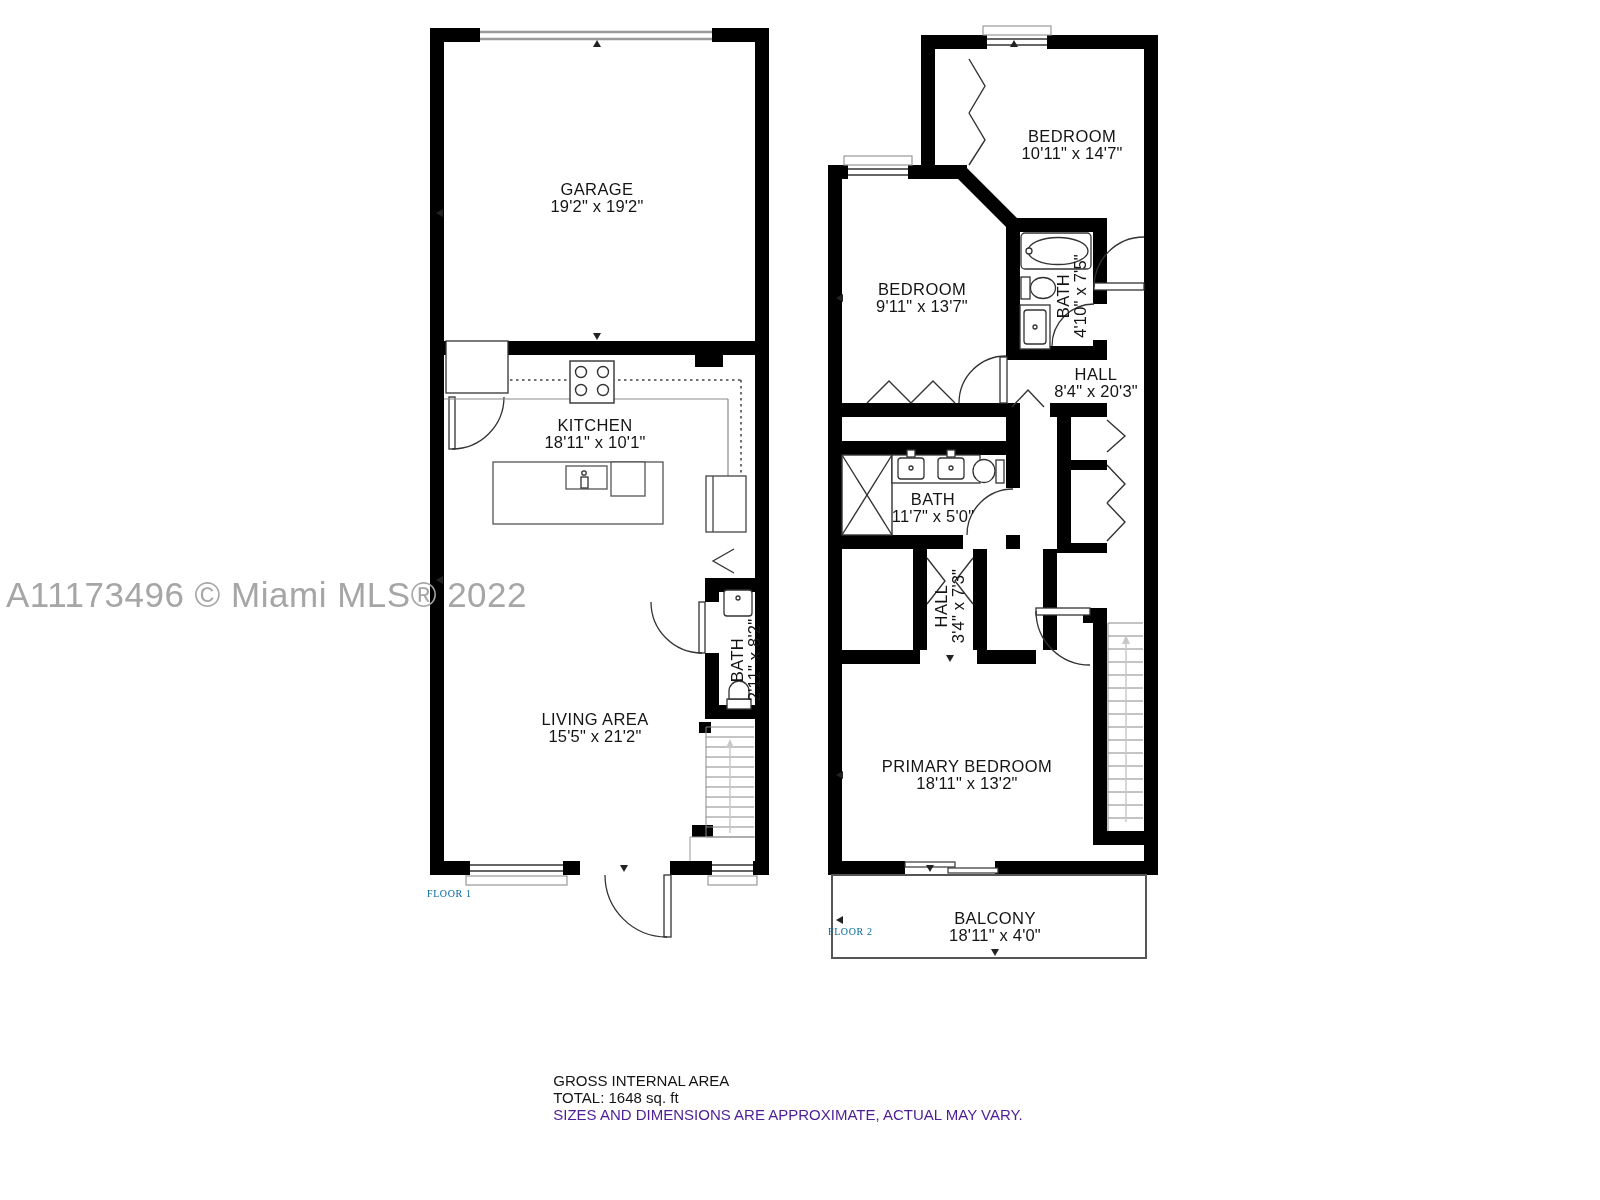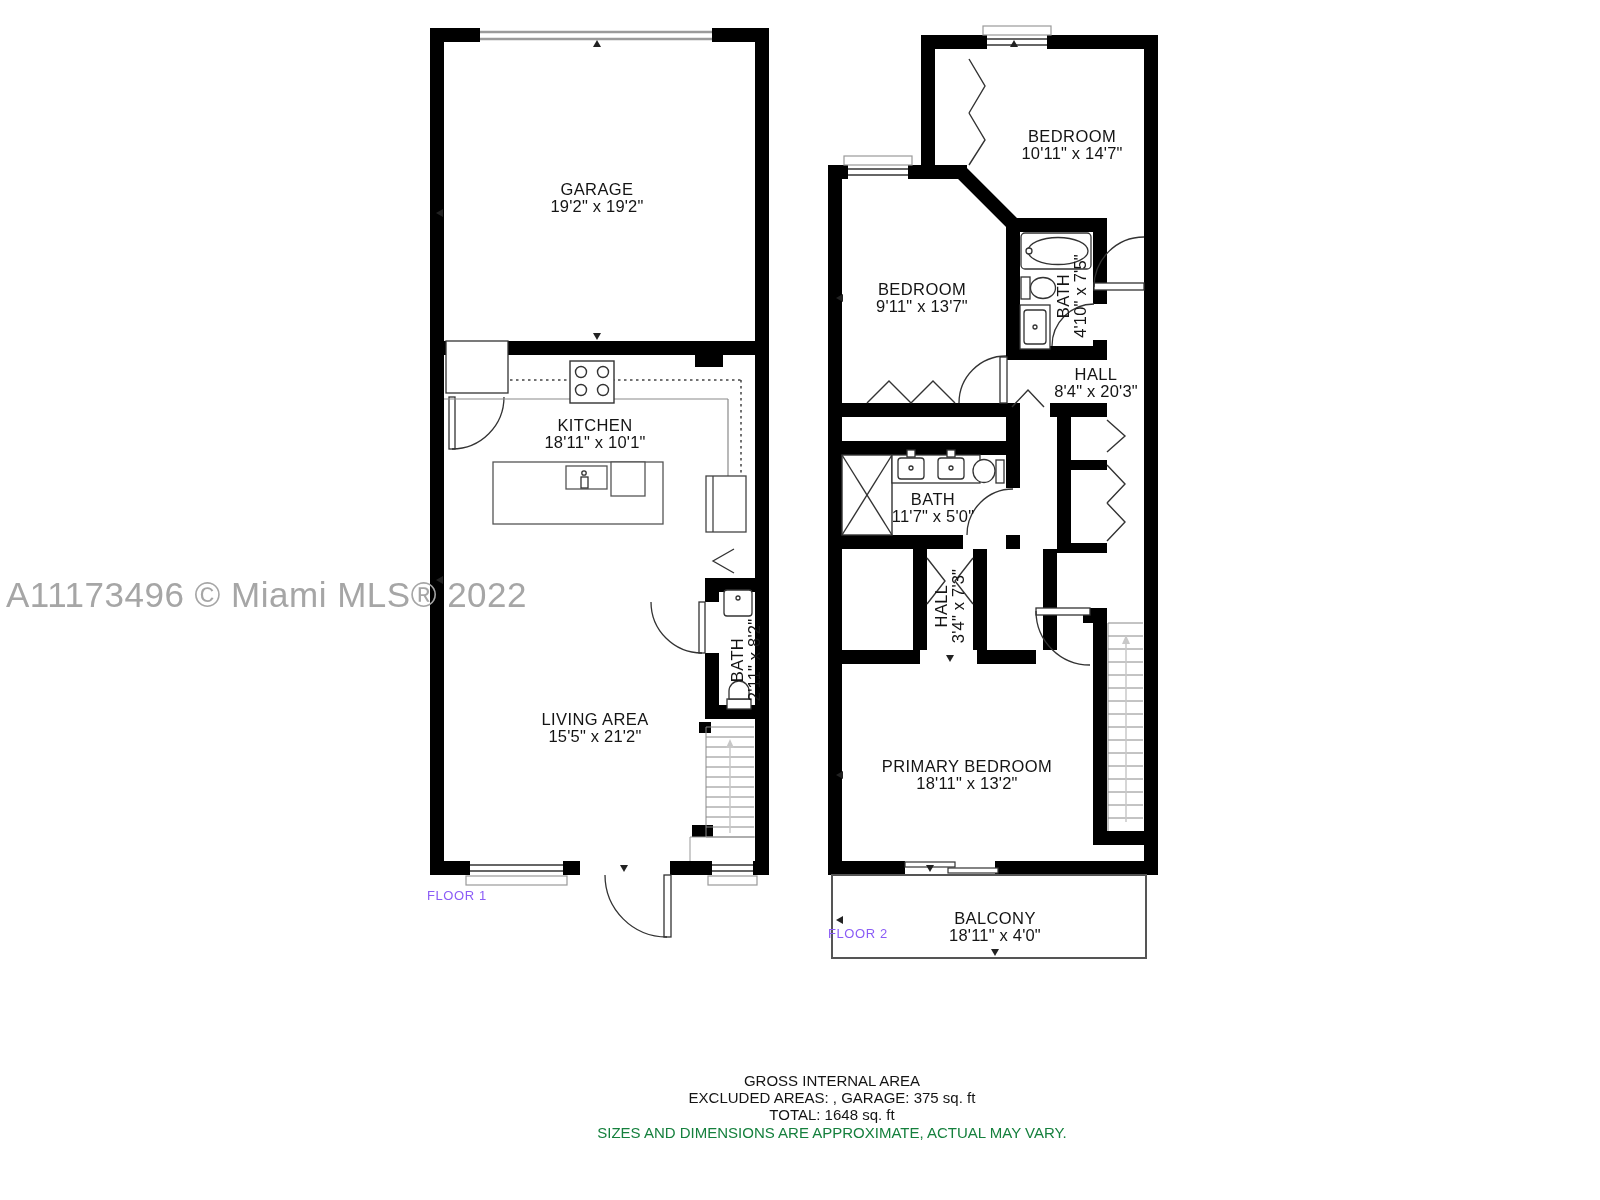--- a/index.html
+++ b/index.html
@@ -4,27 +4,27 @@
 <style>
   html,body{margin:0;padding:0;background:#ffffff;}
   body{width:1600px;height:1200px;position:relative;overflow:hidden;
        font-family:"Liberation Sans",sans-serif;}
   svg{position:absolute;left:0;top:0;}
   .room-label{position:absolute;transform:translate(-50%,-50%);text-align:center;
               color:#141414;white-space:nowrap;line-height:17px;}
   .room-label .rn{font-size:16.5px;letter-spacing:.4px;}
   .room-label .rd{font-size:16.5px;letter-spacing:.2px;}
   .room-label.rot{transform:translate(-50%,-50%) rotate(-90deg);}
-  .floor-tag{position:absolute;font-size:13px;color:#8b5cf6;letter-spacing:.6px;}
+  .floor-tag{position:absolute;font-size:10px;color:#0369a1;letter-spacing:.6px;font-family:Liberation Serif, serif;}
   .watermark{position:absolute;left:6px;top:575px;font-size:35px;color:#a6a6a6;
              letter-spacing:.5px;}
-  .summary{position:absolute;left:832px;top:1072px;transform:translateX(-50%);
-           text-align:center;font-size:15px;line-height:17.2px;color:#141414;
+  .summary{position:absolute;left:788px;top:1072px;transform:translateX(-50%);
+           text-align:left;font-size:15px;line-height:17.2px;color:#141414;
            white-space:nowrap;}
-  .summary .disclaimer{color:#15803d;}
+  .summary .disclaimer{color:#4c1d95;}
 </style>
 </head>
 <body>
 
 <svg width="1600" height="1200" viewBox="0 0 1600 1200">
 
   <g>
 
     <g fill="#000">
       <rect x="430" y="28" width="14" height="847"></rect>
@@ -320,16 +320,15 @@
 <div class="room-label" style="left:995px;top:927px">
   <div class="rn">BALCONY</div>
   <div class="rd">18'11" x 4'0"</div>
 </div>
 <div class="floor-tag" style="left:828px;top:926px">FLOOR 2</div>
 
 <div class="watermark">A11173496 © Miami MLS® 2022</div>
 
 <div class="summary">
   <div>GROSS INTERNAL AREA</div>
-  <div>EXCLUDED AREAS: , GARAGE: 375 sq. ft</div>
   <div>TOTAL: 1648 sq. ft</div>
   <div class="disclaimer">SIZES AND DIMENSIONS ARE APPROXIMATE, ACTUAL MAY VARY.</div>
 </div>
 
 </body></html>

